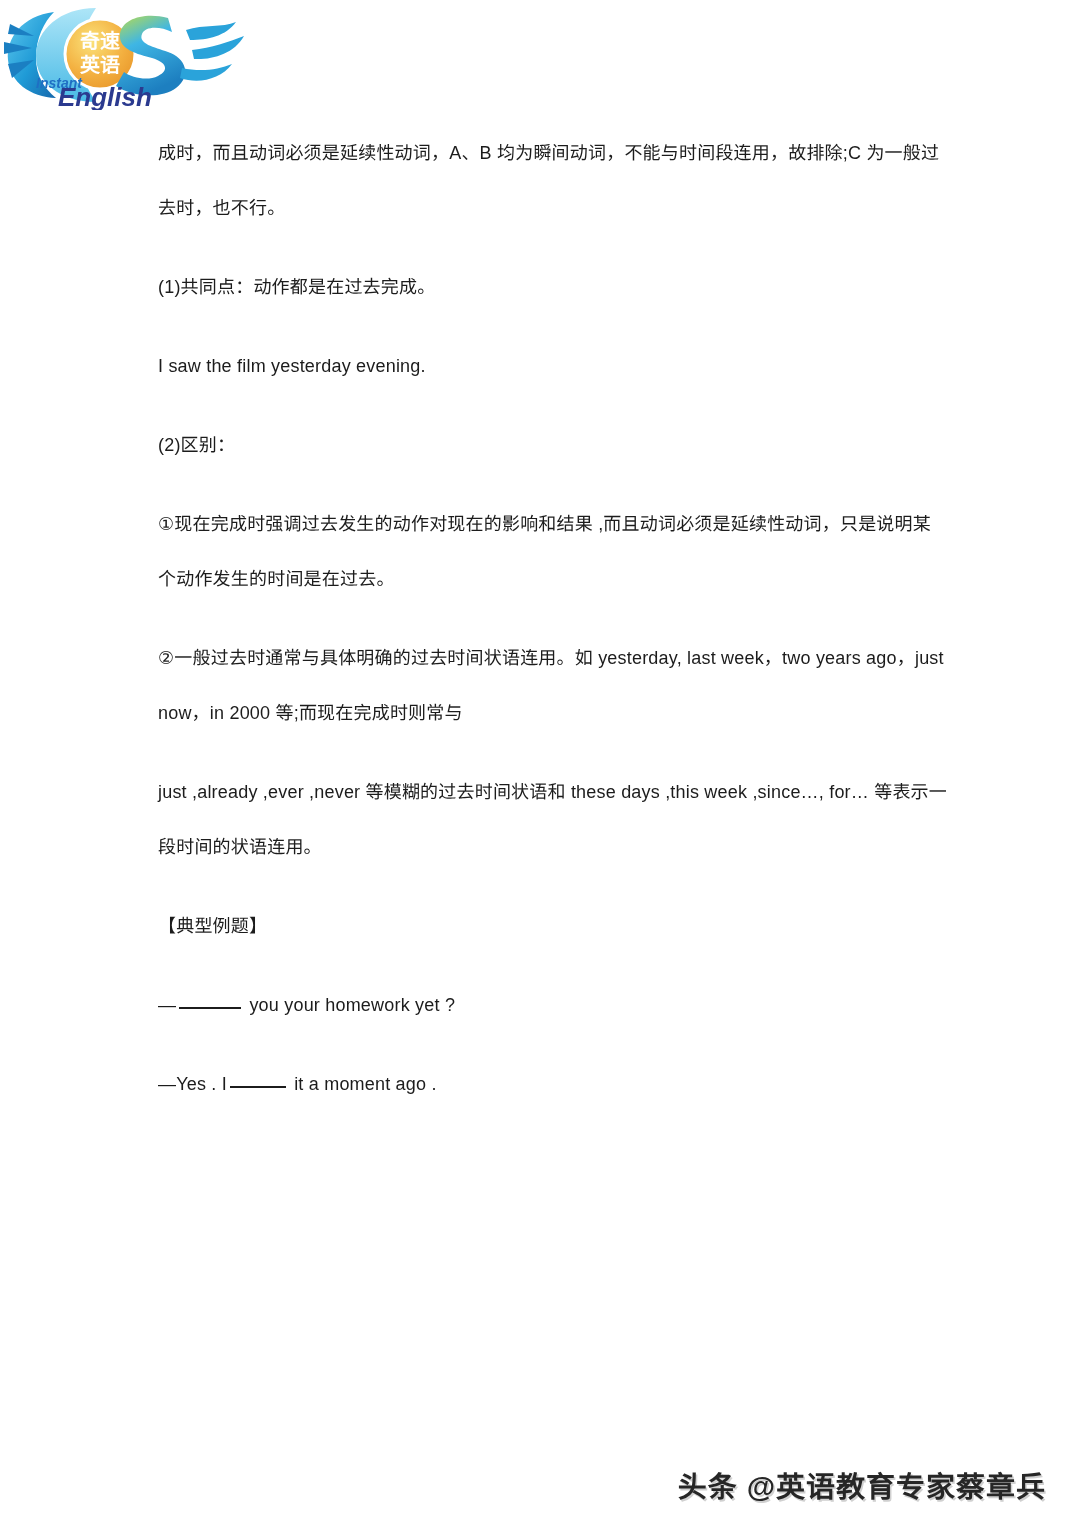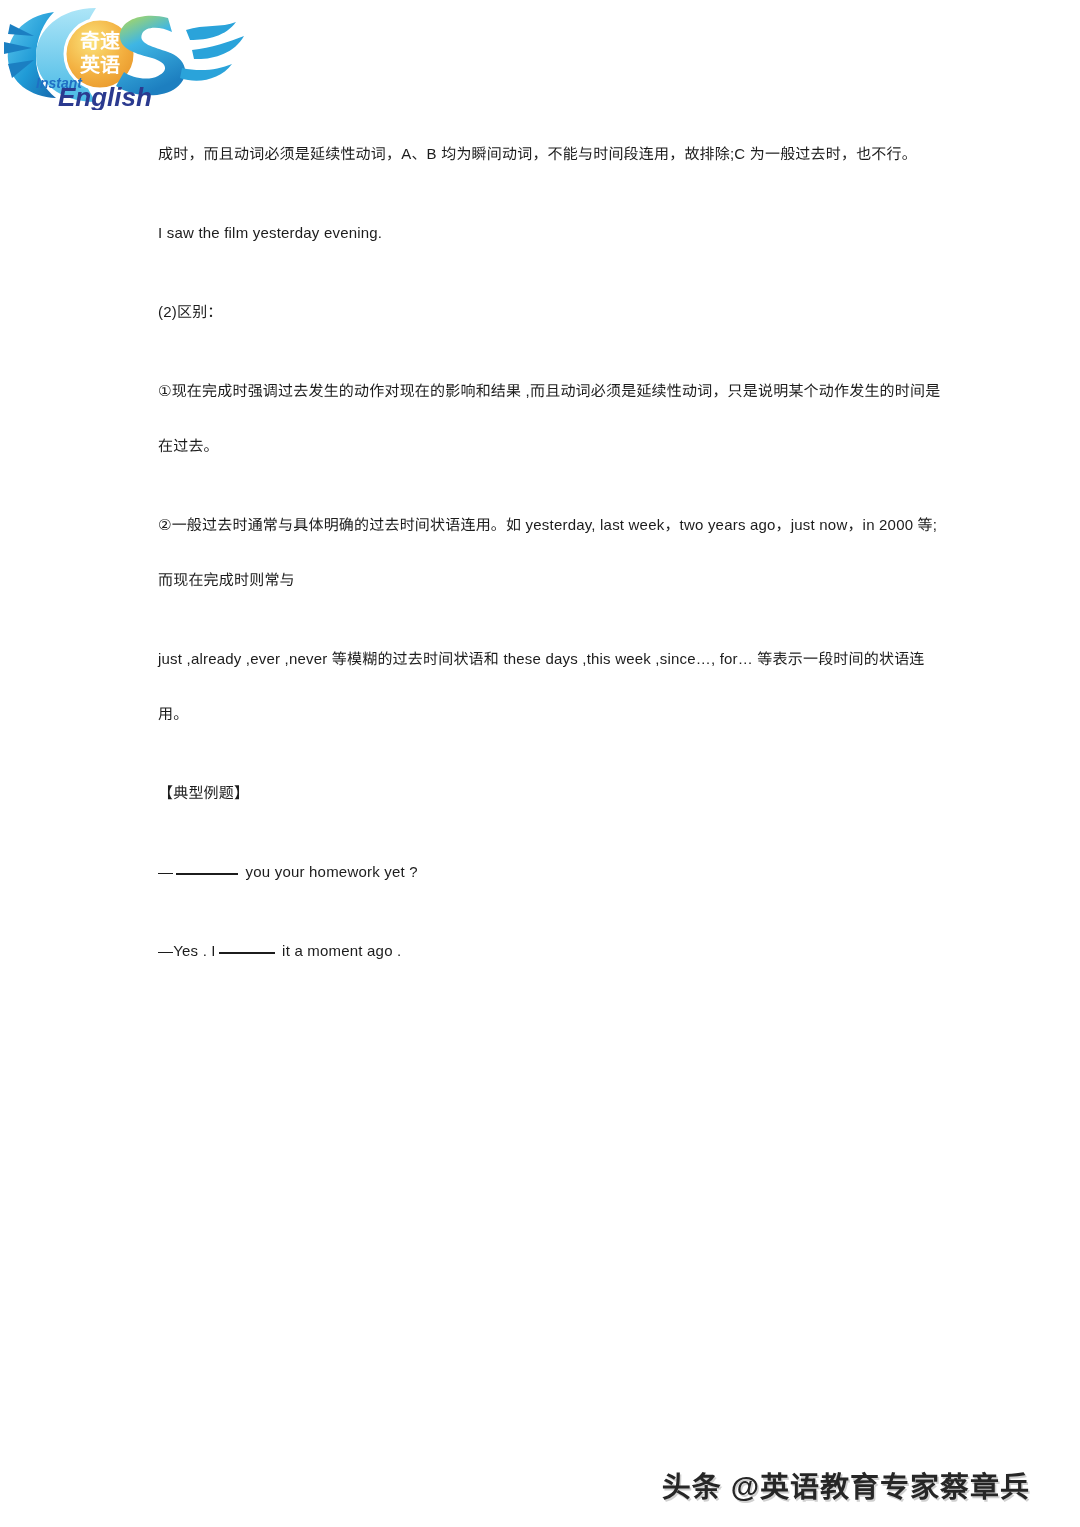--- a/index.html
+++ b/index.html
@@ -30,21 +30,21 @@
 
   
   .doc {
     position: absolute;
     top: 126px;
     left: 158px;
     width: 790px;
   }
   .para {
     margin: 0 0 24px 0;
-    font-size: 15px;
+    font-size: 18px;
     line-height: 55px;
     letter-spacing: 0.2px;
     color: #1c1c1c;
     white-space: pre-wrap;
     word-break: break-word;
   }
   .blank-line {
     display: inline-block;
     border-bottom: 2px solid #1c1c1c;
     vertical-align: 2px;
@@ -53,21 +53,21 @@
   .blank-lg { width: 62px; }
   .blank-md { width: 56px; }
 
   
   .footer-watermark {
     position: absolute;
     left: 0;
     right: 0;
     bottom: 22px;
     text-align: right;
-    padding-right: 50px;
+    padding-right: 34px;
     font-size: 29px;
     font-weight: 700;
     letter-spacing: 1px;
     color: #262626;
     text-shadow: 1.5px 1.5px 0 rgba(200,200,200,0.85);
   }
 </style>
 </head>
 <body>
 
@@ -127,20 +127,21 @@
     <text x="36" y="86" font-family="Liberation Sans, sans-serif" font-style="italic" font-size="14" font-weight="700" fill="#1f6fc4">Instant</text>
     <text x="58" y="104" font-family="Liberation Sans, sans-serif" font-style="italic" font-size="26" font-weight="700" fill="#2b3a8f">English</text>
   </svg>
 </div>
 
 <div class="doc">
 
   <p class="para">成时，而且动词必须是延续性动词，A、B 均为瞬间动词，不能与时间段连用，故排除;C 为一般过去时，也不行。</p>
 
 
+  <p class="para">(1)共同点：动作都是在过去完成。</p>
 
   <p class="para">I saw the film yesterday evening.</p>
 
 
   <p class="para">(2)区别：</p>
 
   <p class="para">①现在完成时强调过去发生的动作对现在的影响和结果 ,而且动词必须是延续性动词，只是说明某个动作发生的时间是在过去。</p>
 
   <p class="para">②一般过去时通常与具体明确的过去时间状语连用。如 yesterday, last week，two years ago，just now，in 2000 等;而现在完成时则常与</p>
 

